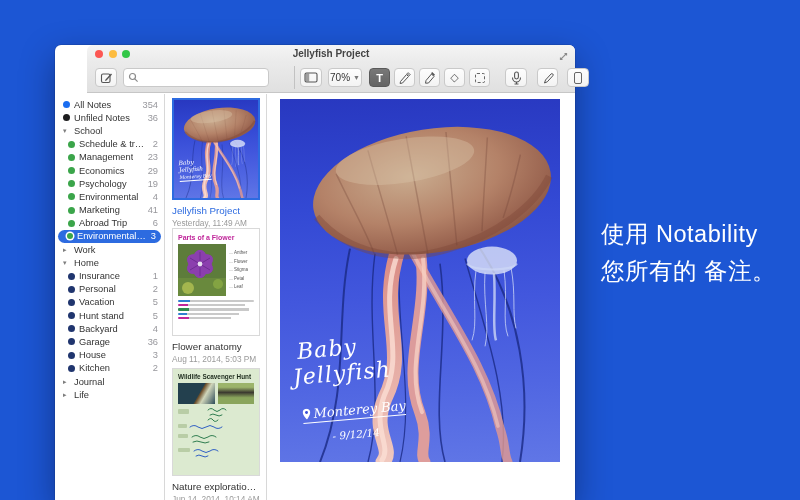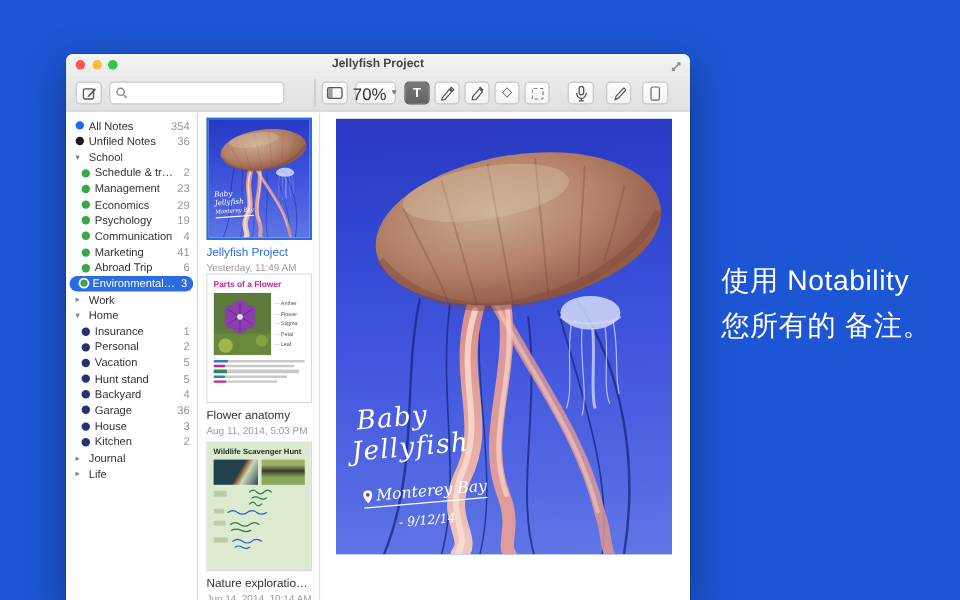--- a/index.html
+++ b/index.html
@@ -4,21 +4,21 @@
 <style>
   * { margin:0; padding:0; box-sizing:border-box; }
   html,body { width:800px; height:500px; overflow:hidden; }
   body { background:#1c56d4; font-family:"Liberation Sans", sans-serif; position:relative; }
 
   
   .marketing { position:absolute; left:601px; top:216px; color:#fff; font-size:23.5px; line-height:37px; font-weight:400; letter-spacing:.5px; }
 
   
   .window { position:absolute; left:55px; top:45px; width:520px; height:455px; background:#fff;
-            border-radius:6px 6px 0 0; box-shadow:0 12px 34px rgba(0,0,20,.38), 0 0 0 .5px rgba(0,0,0,.18); }
+            border-radius:6px 6px 0 0; box-shadow:0 12px 34px rgba(0,0,20,.38), 0 0 0 .5px rgba(0,0,0,.18);padding-left:32px; }
 
   .titlebar { position:relative; height:17px; background:linear-gradient(#f4f4f4,#ebebeb); border-radius:6px 6px 0 0; }
   .lights { position:absolute; left:8px; top:4.5px; display:flex; gap:5.5px; }
   .light { width:8px; height:8px; border-radius:50%; }
   .light.r { background:#fc5753; } .light.y { background:#fdbc40; } .light.g { background:#33c748; }
   .win-title { text-align:center; font-size:10px; font-weight:bold; color:#444; line-height:17px; }
   .expand-ic { position:absolute; right:6px; top:3px; }
 
   .toolbar { position:relative; height:31px; background:linear-gradient(#ebebeb,#e0e0e0); border-bottom:1px solid #c6c6c6; }
   .tbtn { position:absolute; top:6px; height:19px; background:linear-gradient(#fdfdfd,#f3f3f3); border:1px solid #c9c9c9;
@@ -26,21 +26,21 @@
   .tbtn.sel { background:linear-gradient(#787878,#646464); border-color:#5a5a5a; color:#fff; }
   .searchbox { position:absolute; left:36px; top:6px; width:146px; height:19px; background:#fff; border:1px solid #c9c9c9; border-radius:4px;
                display:flex; align-items:center; padding-left:4px; }
   .searchbox input { border:none; outline:none; flex:1; font-size:10px; min-width:0; background:transparent; }
   .tb-divider { position:absolute; left:207px; top:4px; width:1px; height:23px; background:#c2c2c2; }
   .ttool { font-size:11px; font-weight:bold; }
   .lasso-sq { width:10px; height:10px; border:1px dashed #666; border-radius:2px; }
   .diamond { font-size:11px; line-height:1; }
   .device-sq { width:8px; height:12px; border:1.2px solid #666; border-radius:2px; }
   .chev { font-size:7px; color:#777; margin-left:3px; }
-  .zoomlbl { font-size:14px; color:#333; }
+  .zoomlbl { font-size:10px; color:#333; }
 
   
   .content { position:absolute; top:49px; left:0; right:0; bottom:0; display:flex; background:#fff; }
   .sidebar { width:110px; border-right:1px solid #d8d8d8; padding-top:4px; overflow:hidden; }
   .thumbs { width:102px; border-right:1px solid #d8d8d8; position:relative; overflow:hidden; }
   .canvas { flex:1; position:relative; background:#fff; }
 
   
   .s-row { height:13.2px; display:flex; align-items:center; padding:0 6px 0 8px; font-size:9.3px; color:#333; white-space:nowrap; }
   .s-row.indent { padding-left:13px; }
@@ -245,21 +245,21 @@
         <div class="s-row indent" data-dot="green">
 
           <span class="dot"></span>
           <span class="lbl">Psychology</span>
           <span class="count">19</span>
         </div>
 
         <div class="s-row indent" data-dot="green">
 
           <span class="dot"></span>
-          <span class="lbl">Communication</span>
+          <span class="lbl">Environmental</span>
           <span class="count">4</span>
         </div>
 
         <div class="s-row indent" data-dot="green">
 
           <span class="dot"></span>
           <span class="lbl">Marketing</span>
           <span class="count">41</span>
         </div>
 

